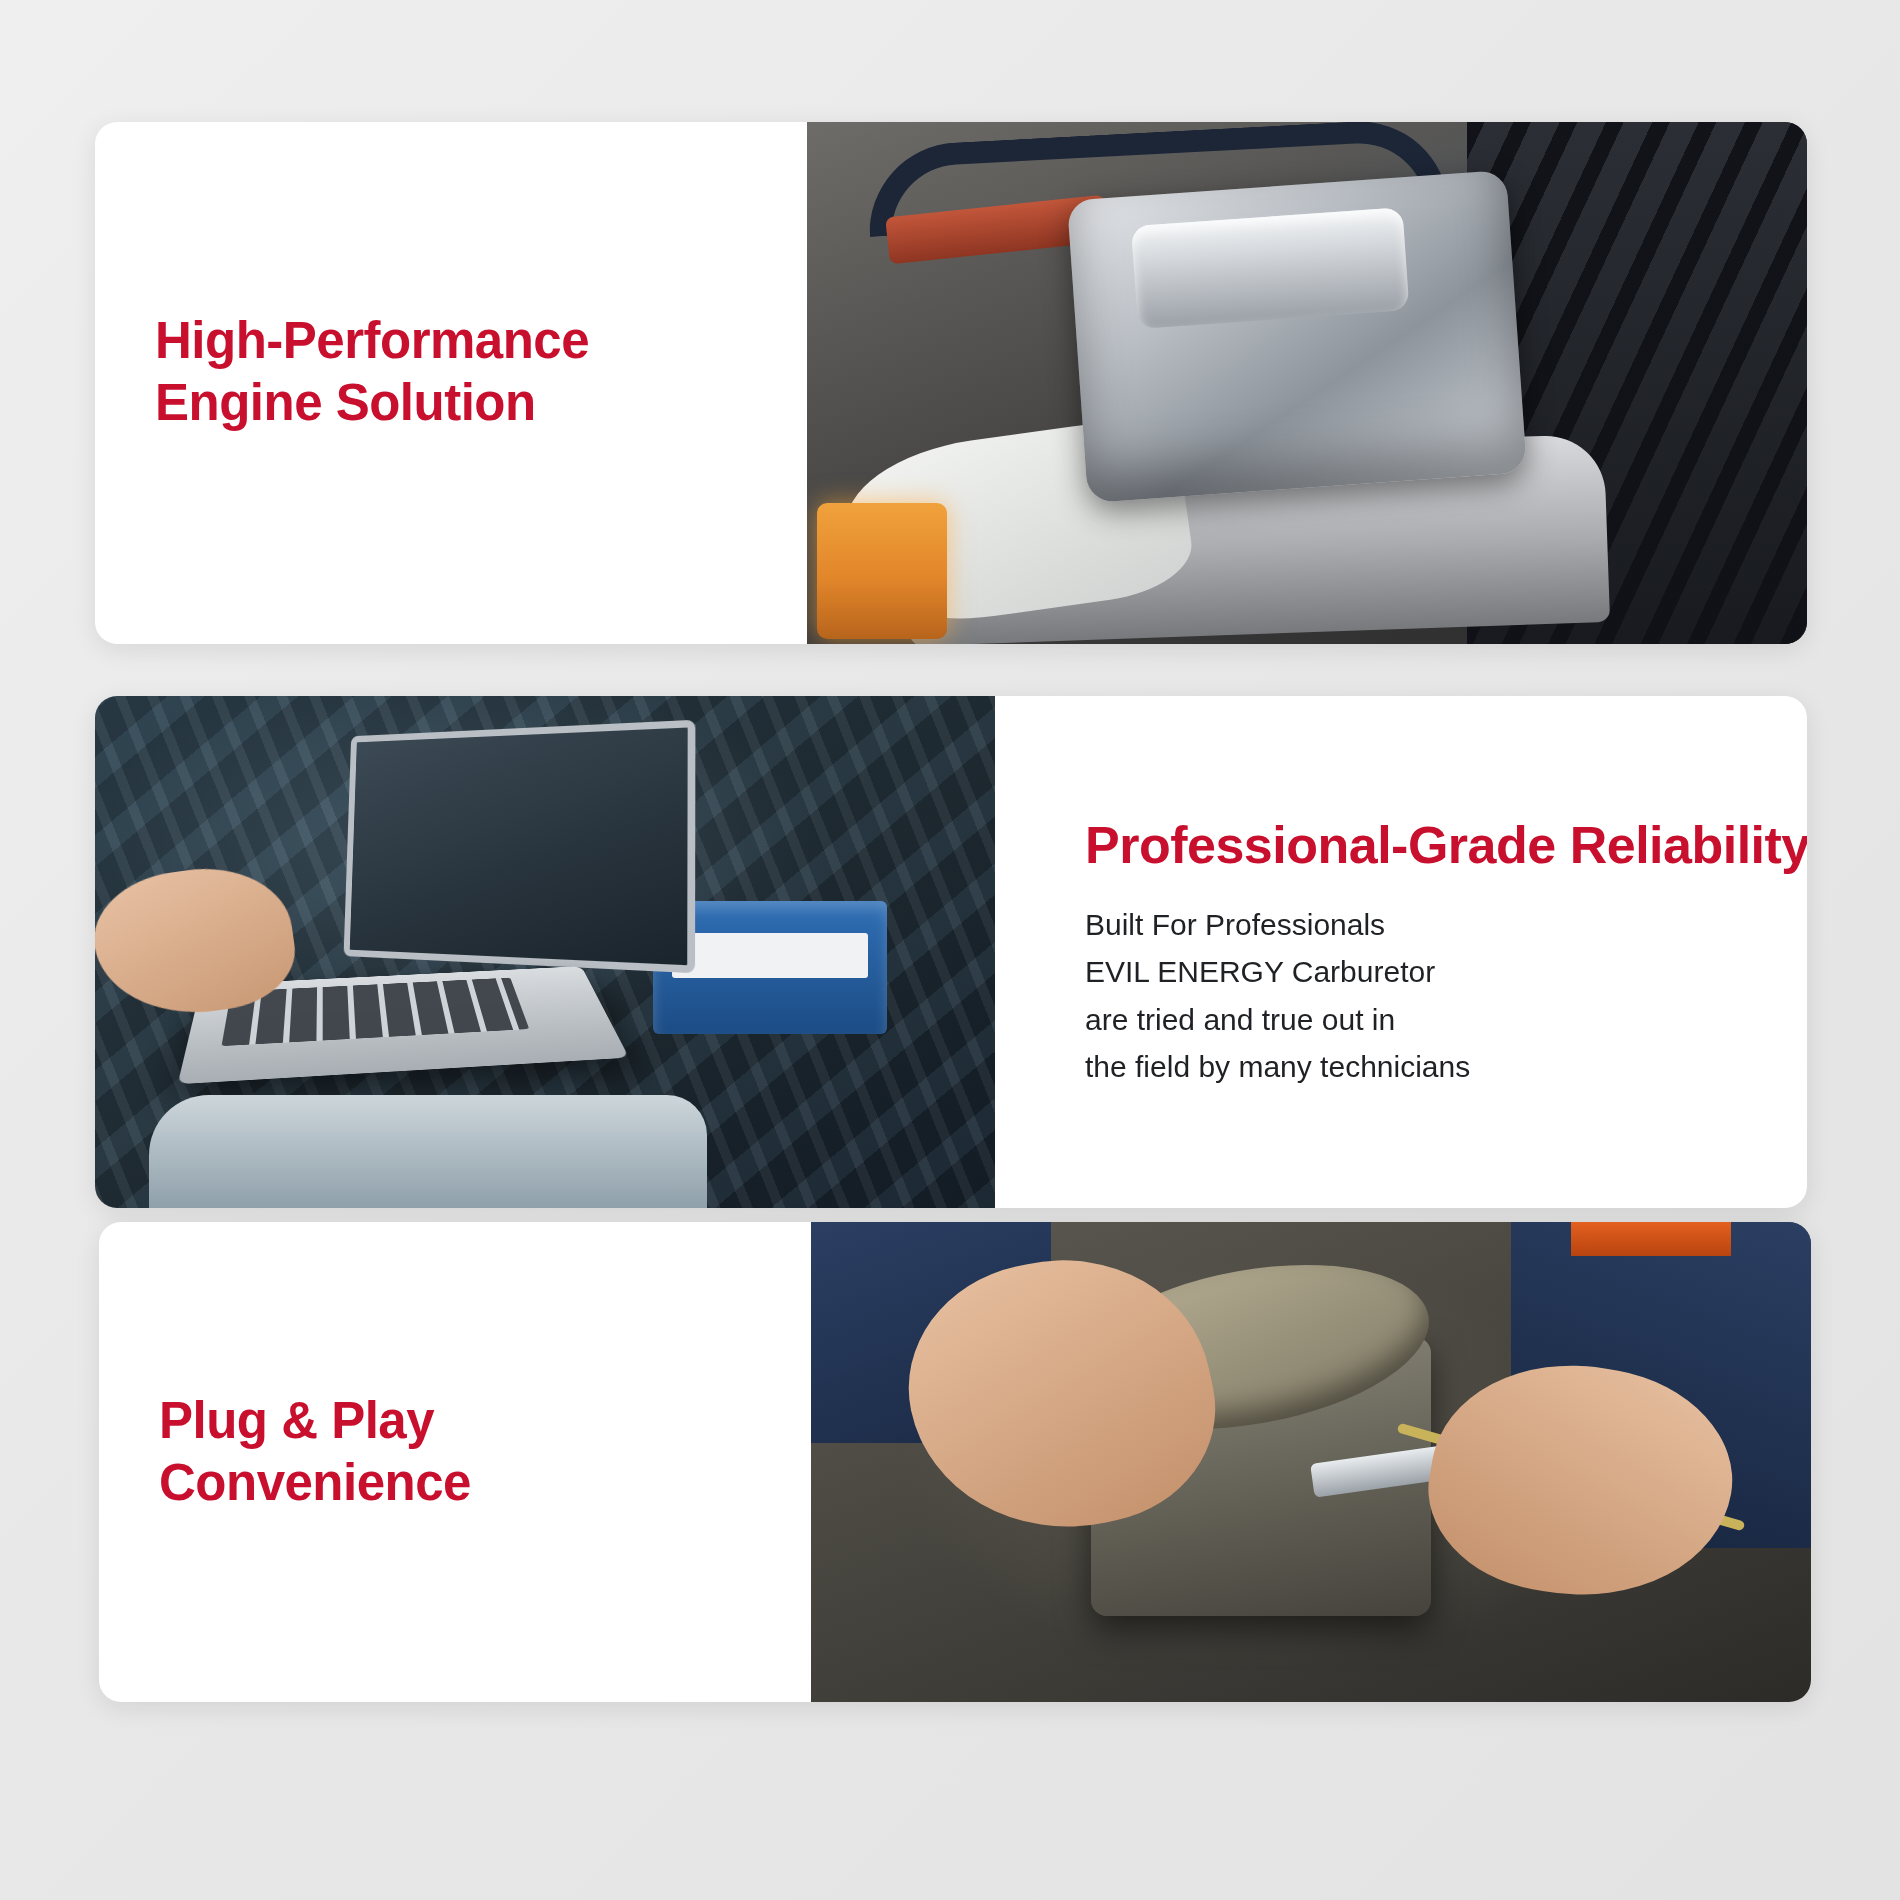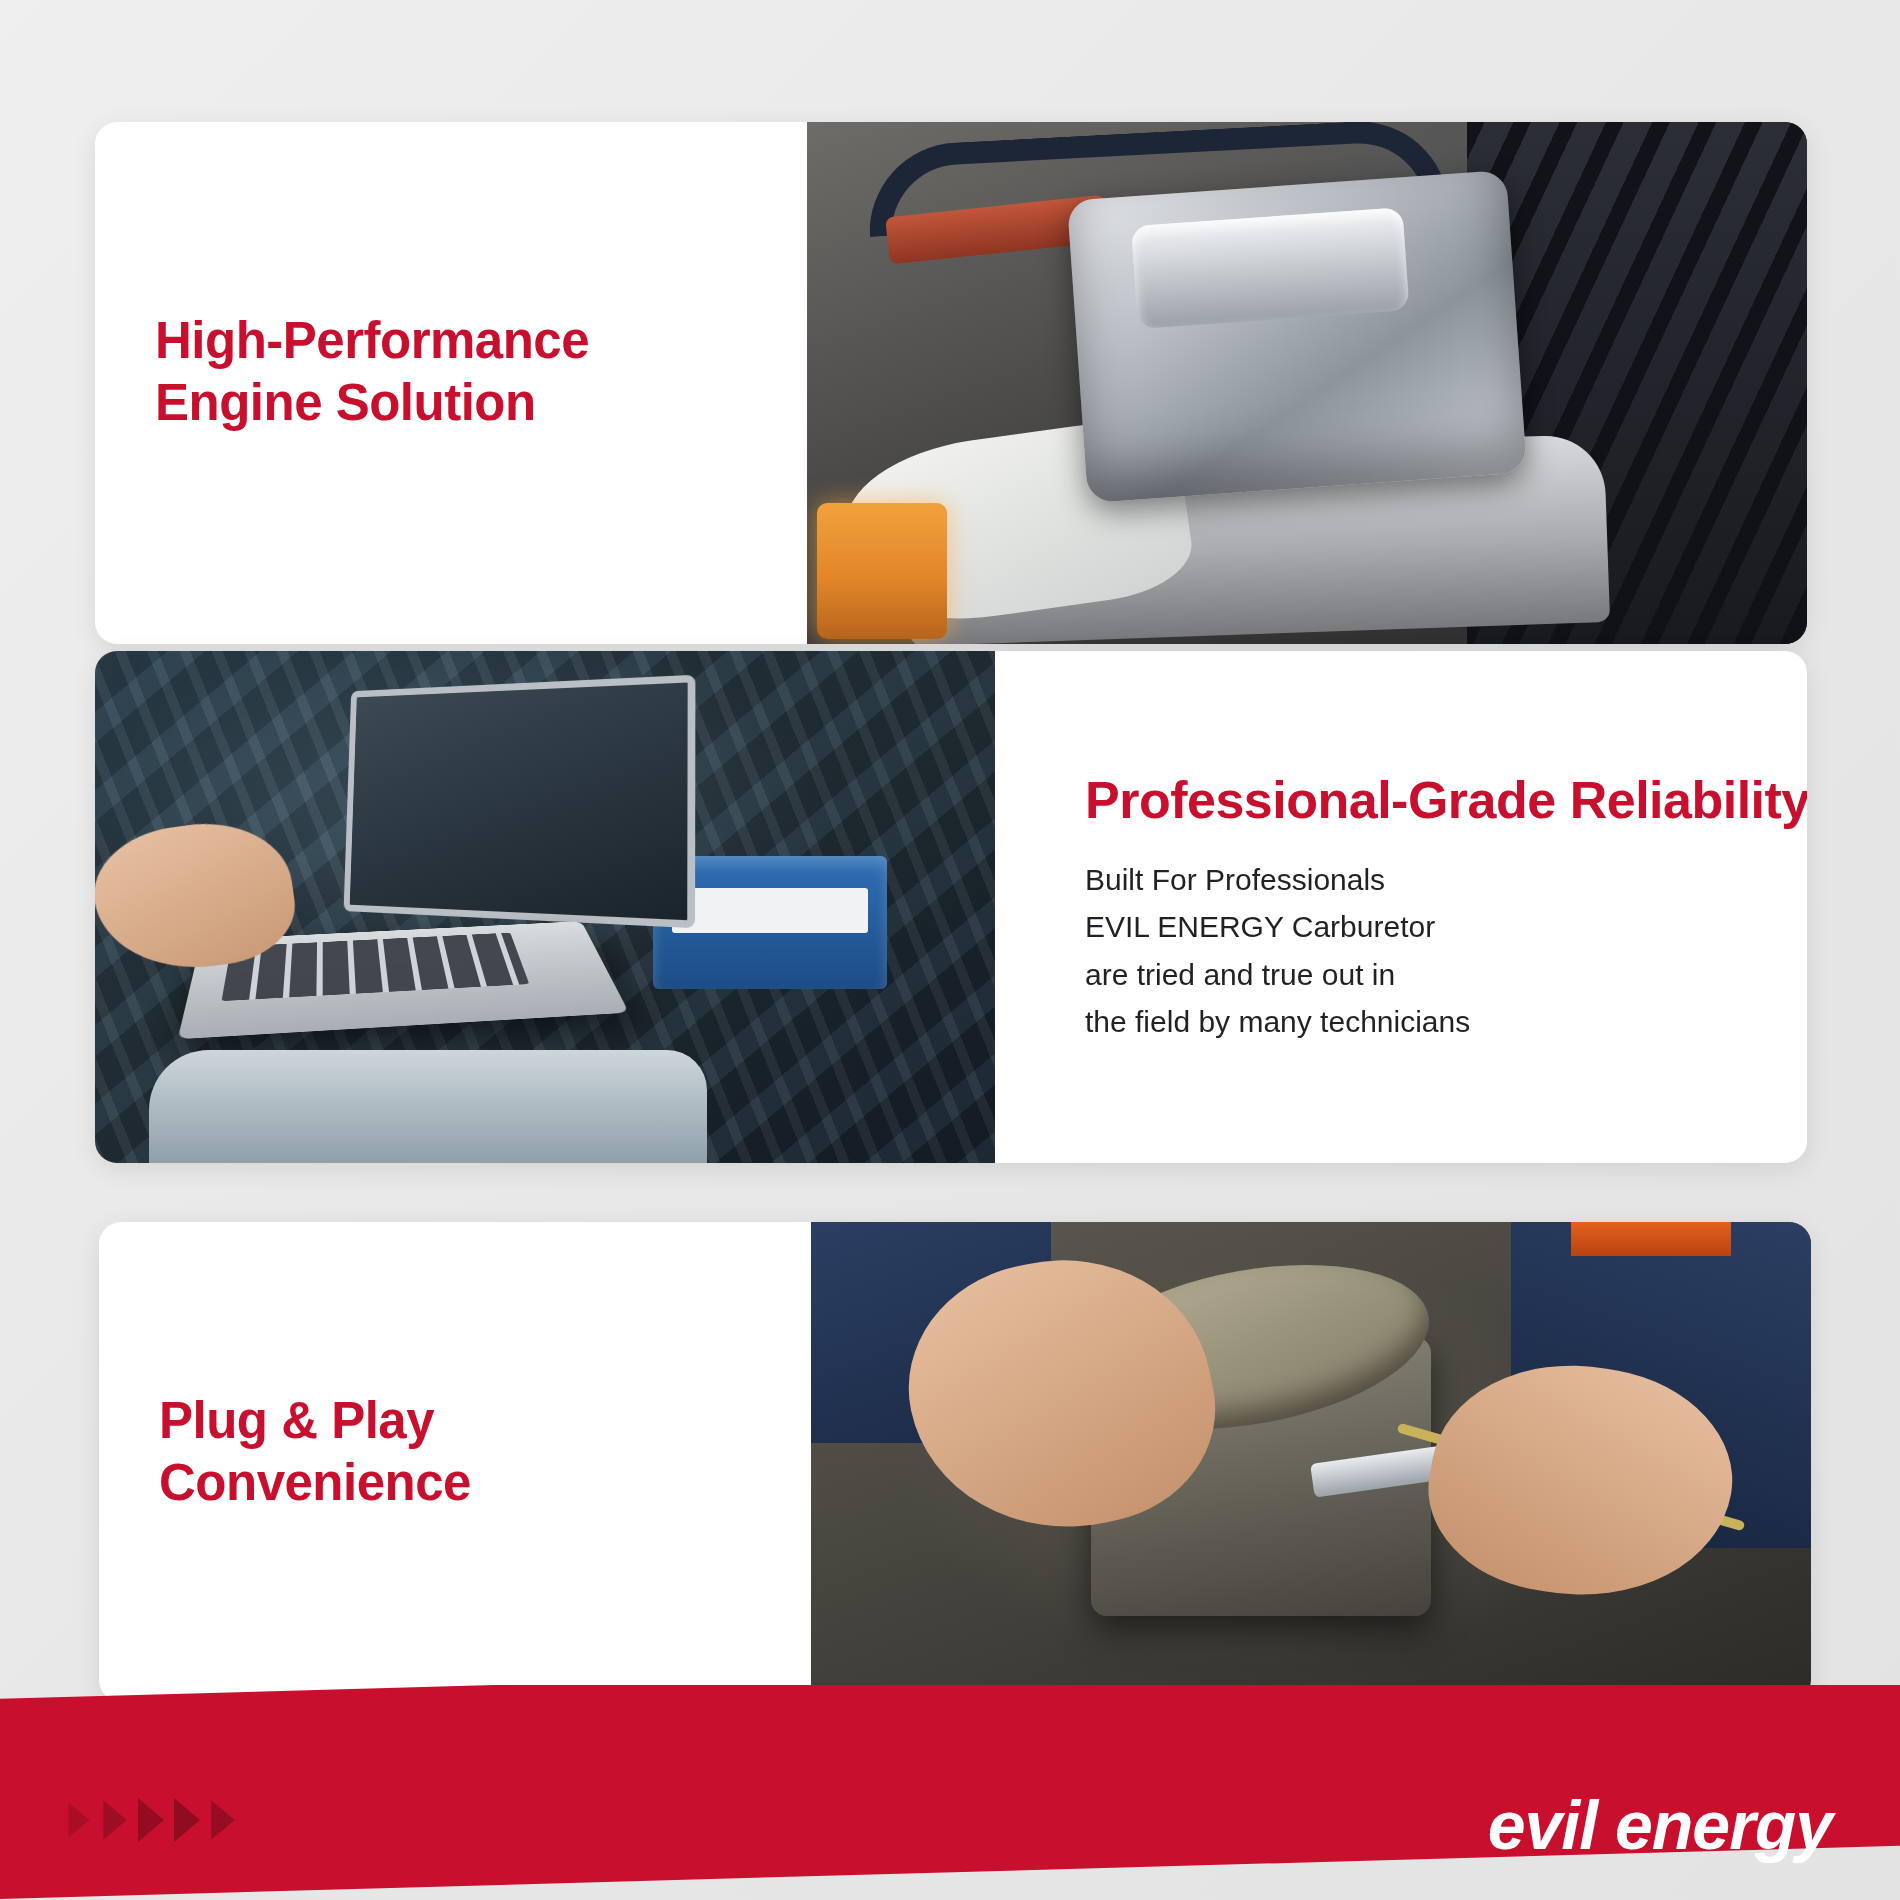--- a/index.html
+++ b/index.html
@@ -20,21 +20,21 @@
   
   .card {
     position: absolute;
     background: #ffffff;
     border-radius: 22px;
     box-shadow: 0 6px 26px rgba(0,0,0,0.09);
     overflow: hidden;
     display: flex;
   }
   #card-1 { left: 95px;  top: 122px;  width: 1712px; height: 522px; }
-  #card-2 { left: 95px;  top: 651px;  width: 1712px; height: 512px; }
+  #card-2 { left: 95px;  top: 696px;  width: 1712px; height: 512px; }
   #card-3 { left: 99px;  top: 1222px; width: 1712px; height: 480px; }
 
   .text-pane {
     flex: 0 0 712px;
     padding: 0 60px;
     display: flex;
     flex-direction: column;
     justify-content: center;
   }
   .text-pane.right { flex: 0 0 1000px; padding-left: 90px; padding-right: 60px; }
@@ -324,25 +324,14 @@
         <div class="carb-body"></div>
         <div class="top-plate"></div>
         <div class="hand-l"></div>
         <div class="yellow-hose"></div>
         <div class="wrench"></div>
         <div class="hand-r"></div>
       </div>
     </div>
   </div>
 
-  <div class="footer">
-    <div class="band"></div>
-    <div class="arrows">
-      <i></i>
-      <i></i>
-      <i></i>
-      <i></i>
-      <i></i>
-    </div>
-    <div class="brand">evil energy</div>
-  </div>
 
 </div>
 
 </body></html>

